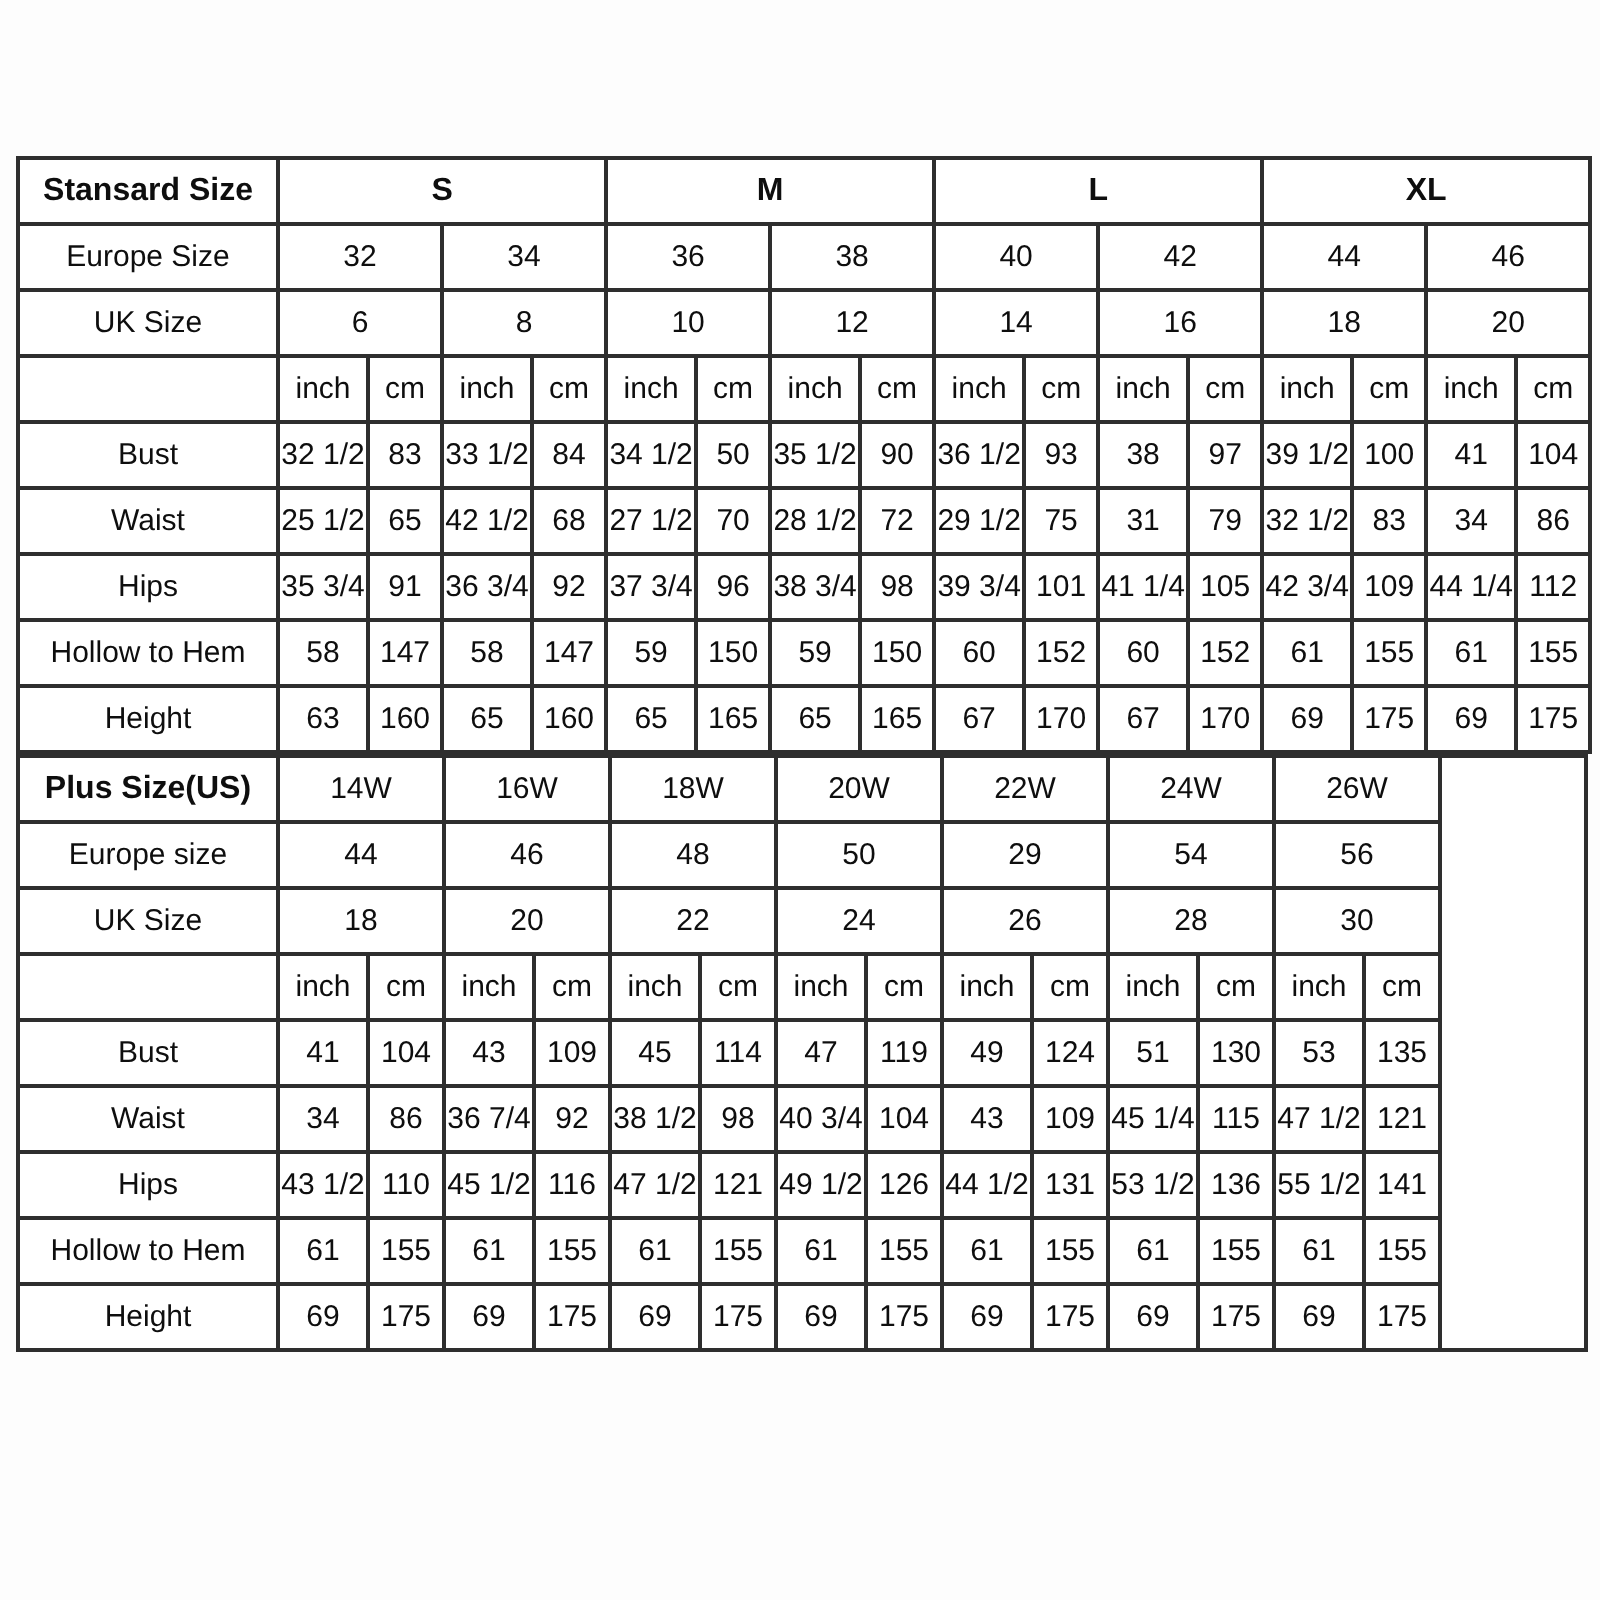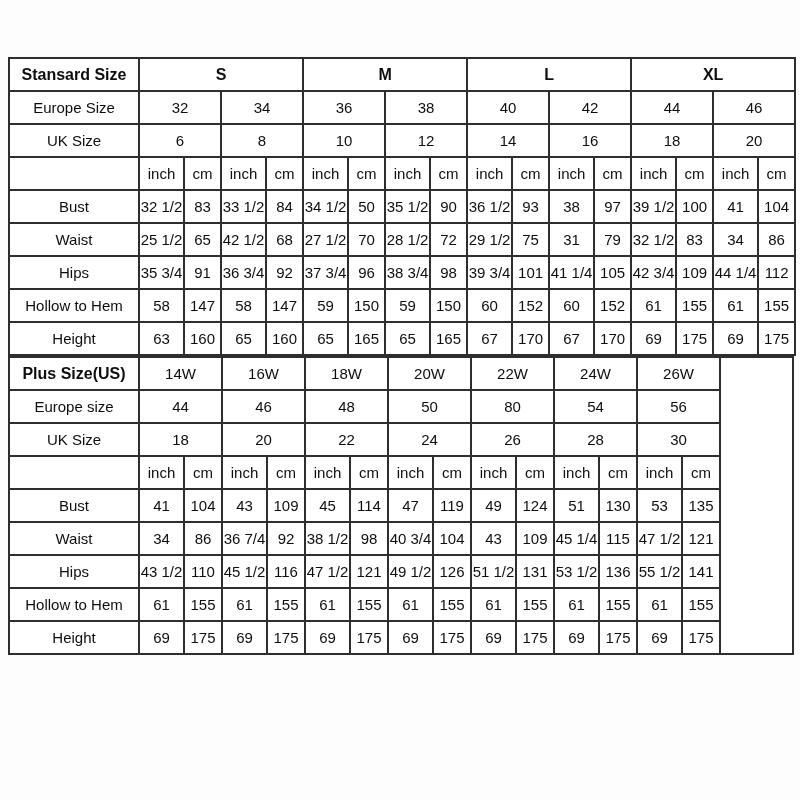--- a/index.html
+++ b/index.html
@@ -3,21 +3,21 @@
 <meta charset="utf-8">
 <style>
   html,body{margin:0;padding:0;}
   body{
     width:800px;height:800px;
     background:#fdfdfd;
     font-family:"Liberation Sans", sans-serif;
     color:#111;
     overflow:hidden;
   }
-  .wrap{padding:57px 8px 0 8px;}
+  .wrap{padding:78px 8px 0 8px;}
   table{
     border-collapse:collapse;
     table-layout:fixed;
     width:784px;
     background:#ffffff;
   }
   td,th{
     border:2px solid #2e2e2e;
     text-align:center;
     vertical-align:middle;
@@ -232,21 +232,21 @@
           <td colspan="2">24W</td>
           <td colspan="2">26W</td>
           <td rowspan="9"></td>
         </tr>
         <tr>
           <td>Europe size</td>
           <td colspan="2">44</td>
           <td colspan="2">46</td>
           <td colspan="2">48</td>
           <td colspan="2">50</td>
-          <td colspan="2">80</td>
+          <td colspan="2">29</td>
           <td colspan="2">54</td>
           <td colspan="2">56</td>
         </tr>
         <tr>
           <td>UK Size</td>
           <td colspan="2">18</td>
           <td colspan="2">20</td>
           <td colspan="2">22</td>
           <td colspan="2">24</td>
           <td colspan="2">26</td>
@@ -307,21 +307,21 @@
         <tr>
           <td>Hips</td>
           <td>43 1/2</td>
           <td>110</td>
           <td>45 1/2</td>
           <td>116</td>
           <td>47 1/2</td>
           <td>121</td>
           <td>49 1/2</td>
           <td>126</td>
-          <td>51 1/2</td>
+          <td>44 1/2</td>
           <td>131</td>
           <td>53 1/2</td>
           <td>136</td>
           <td>55 1/2</td>
           <td>141</td>
         </tr>
         <tr>
           <td>Hollow to Hem</td>
           <td>61</td>
           <td>155</td>

